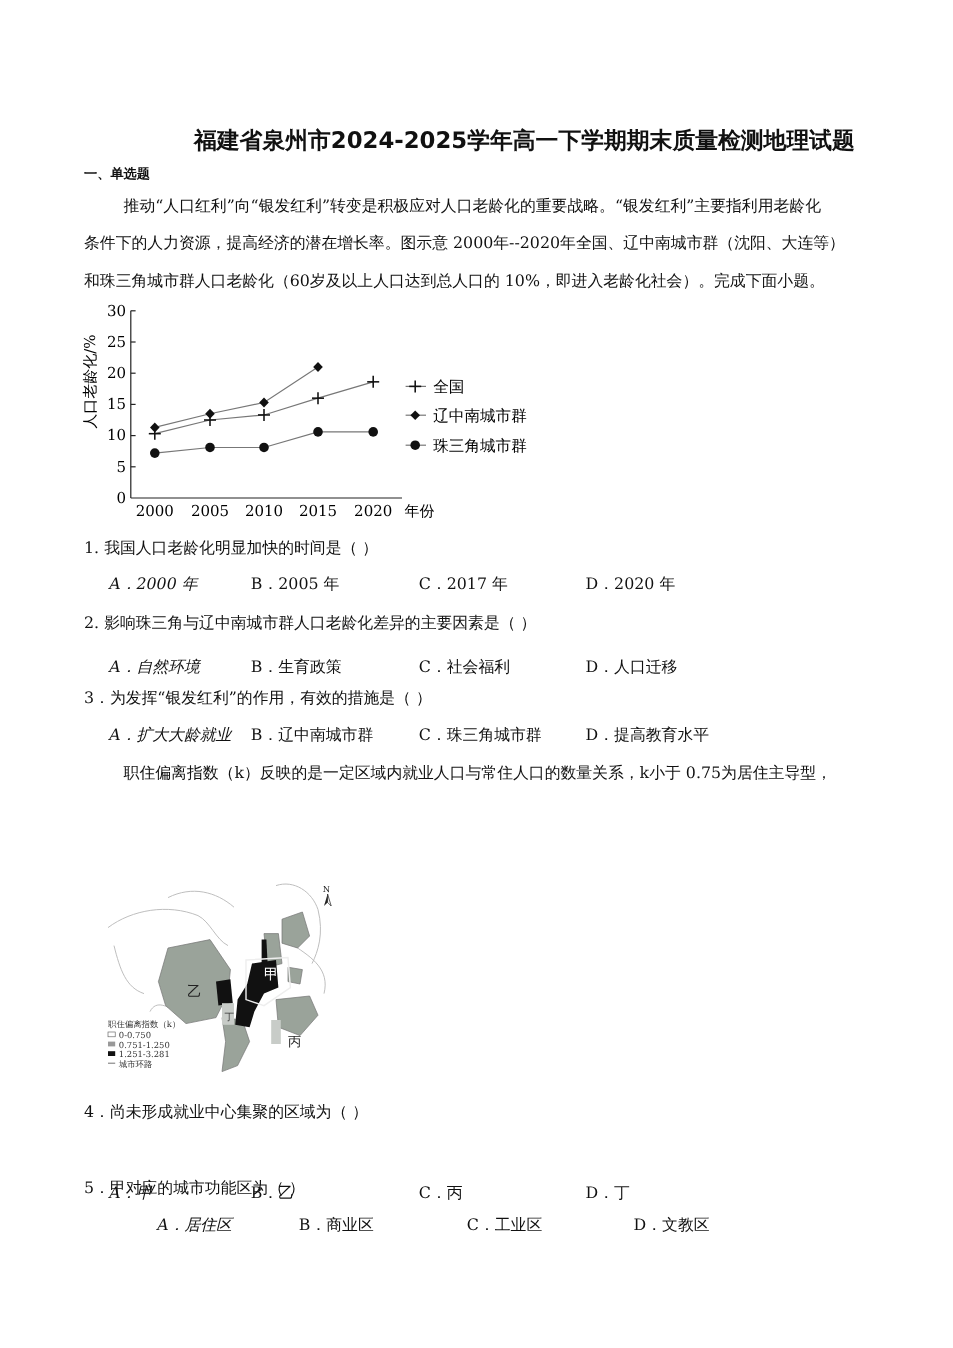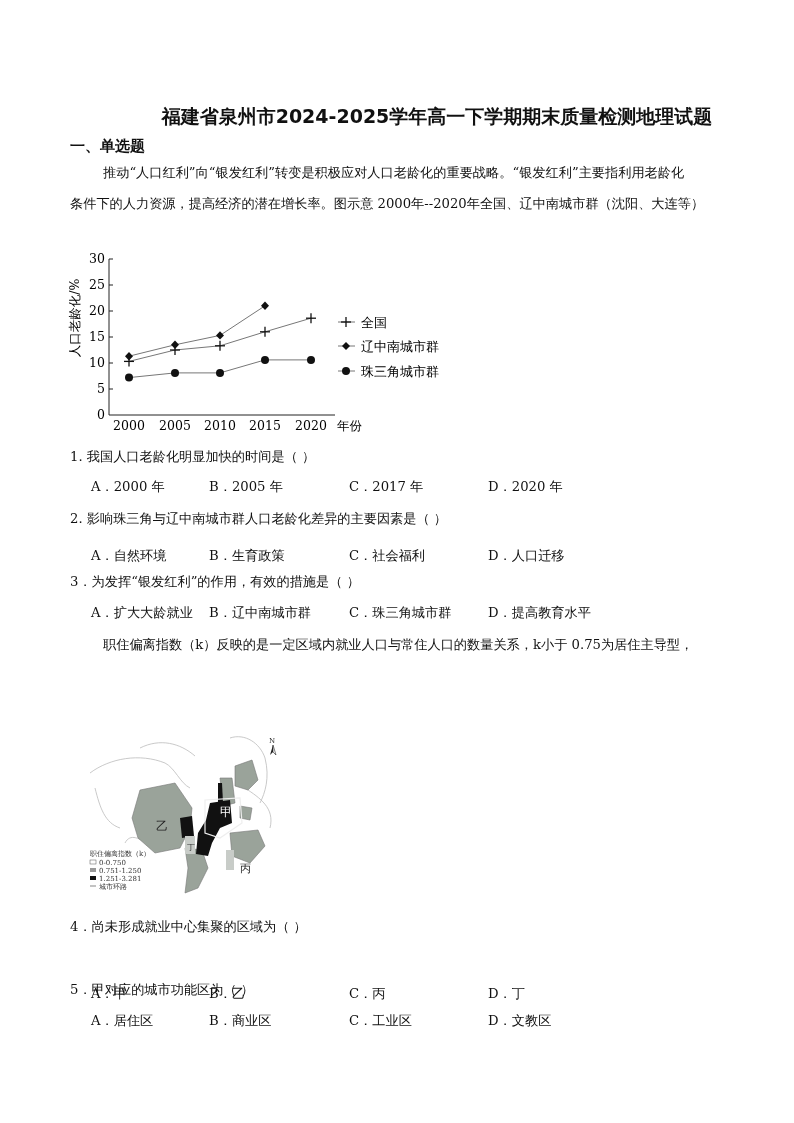--- a/index.html
+++ b/index.html
@@ -1,41 +1,42 @@
 <!DOCTYPE html>
 <html><head>
 <meta charset="utf-8">
 <style>
   html, body { margin: 0; padding: 0; background: #ffffff; }
   body { width: 794px; height: 1123px; position: relative; overflow: hidden;
          font-family: "DejaVu Serif", "Liberation Serif", serif; color: #111; }
   .page-title { position: absolute; left: 0; width: 794px; top: 104px; text-align: center;
          font-family: "DejaVu Sans", "Liberation Sans", sans-serif; font-weight: bold; font-size: 19px; letter-spacing: 0px; padding-left: 40px; }
-  .section-heading { position: absolute; left: 70px; top: 137px; font-size: 15px; font-weight: bold;
+  .section-heading { position: absolute; left: 70px; top: 137px; font-size: 11px; font-weight: bold;
          font-family: Liberation Sans, sans-serif; text-align: right; }
   .para { position: absolute; left: 70px; width: 660px; font-size: 13.2px; line-height: 31px; }
   .para .indent { display: inline-block; width: 33px; }
   .q { position: absolute; left: 70px; font-size: 13.2px; white-space: nowrap; }
   .opts { position: absolute; left: 91px; font-size: 13.2px; width: 640px; height: 20px; }
   .opt { position: absolute; top: 0; white-space: nowrap; }
-  .opt.a { left: 0; } .opt.b { left: 118px; } .opt.c { left: 258px; } .opt.d { left: 397px; }
+  .opt.a { left: 0; font-style: italic; } .opt.b { left: 118px; } .opt.c { left: 258px; } .opt.d { left: 397px; }
   .chart { position: absolute; left: 65px; top: 250px; width: 400px; height: 190px; }
   .chart svg text { font-family: "DejaVu Serif", "Liberation Serif", serif; }
   .map { position: absolute; left: 80px; top: 728px; width: 205px; height: 175px; }
   .map svg text { font-family: "DejaVu Serif", serif; }
 </style>
 </head>
 <body>
 
 <div class="page-title">福建省泉州市2024-2025学年高一下学期期末质量检测地理试题</div>
 <div class="section-heading">一、单选题</div>
 
 <div class="para" style="top:157px;">
   <div><span class="indent"></span><span>推动“人口红利”向“银发红利”转变是积极应对人口老龄化的重要战略。“银发红利”主要指利用老龄化</span></div>
   <div>条件下的人力资源，提高经济的潜在增长率。图示意 2000年--2020年全国、辽中南城市群（沈阳、大连等）</div>
+  <div>和珠三角城市群人口老龄化（60岁及以上人口达到总人口的 10%，即进入老龄化社会）。完成下面小题。</div>
 </div>
 
 <div class="chart">
   <svg width="400" height="190" viewBox="0 0 400 190">
 
     <text x="14" y="60" font-size="12.5" transform="rotate(-90 14 60)" text-anchor="middle" dx="-8">人口老龄化/%</text>
 
     <line x1="44" y1="9" x2="44" y2="165" stroke="#222" stroke-width="1"></line>
     <line x1="44" y1="165" x2="270" y2="165" stroke="#222" stroke-width="1"></line>
 
@@ -205,18 +206,18 @@
 
 <div class="q" style="top:918px;">4．尚未形成就业中心集聚的区域为（    ）</div>
 <div class="opts" style="top:949px;margin-top:36px;">
   <span class="opt a">A．甲</span>
   <span class="opt b">B．乙</span>
   <span class="opt c">C．丙</span>
   <span class="opt d">D．丁</span>
 </div>
 
 <div class="q" style="top:981px;">5．甲对应的城市功能区为（    ）</div>
-<div class="opts" style="top:1012px;">
+<div class="opts" style="top:1012px;margin-left:40px;">
   <span class="opt a">A．居住区</span>
   <span class="opt b">B．商业区</span>
   <span class="opt c">C．工业区</span>
   <span class="opt d">D．文教区</span>
 </div>
 
 </body></html>

